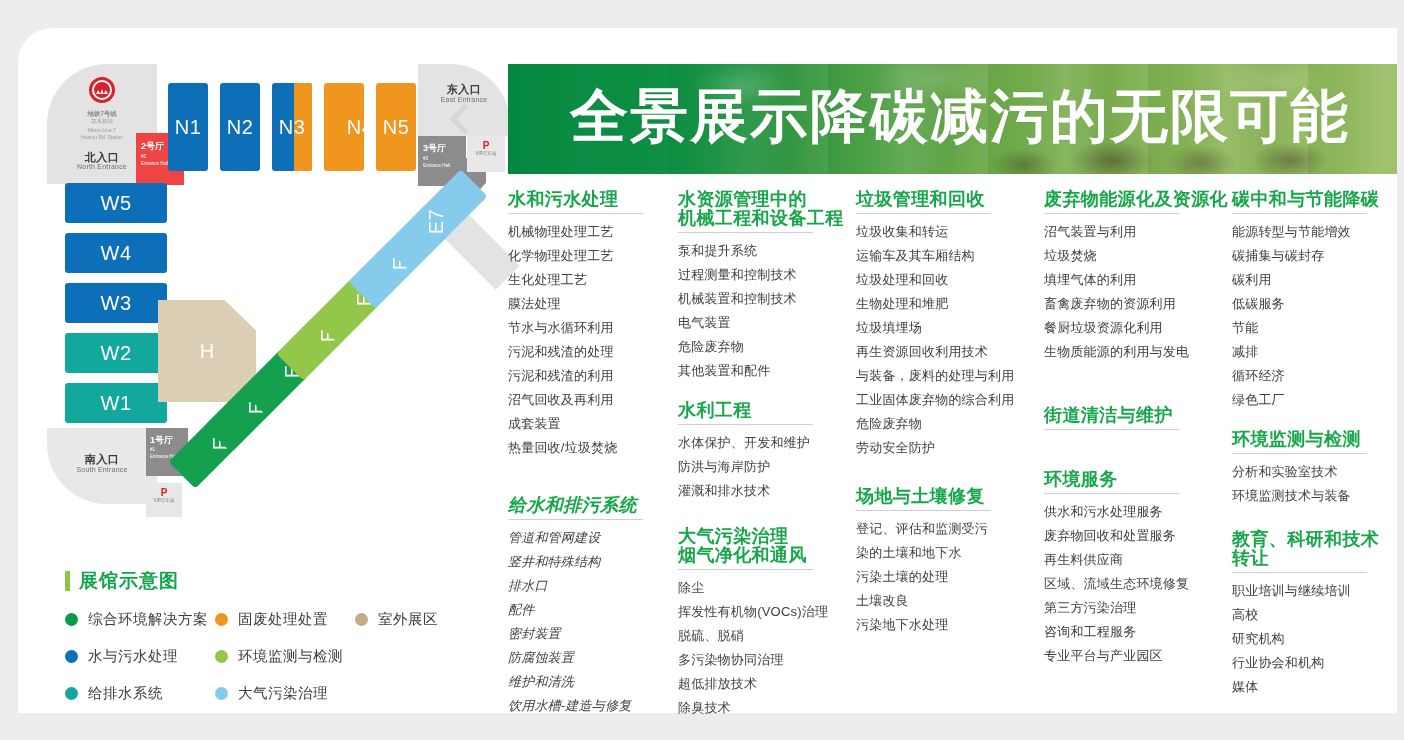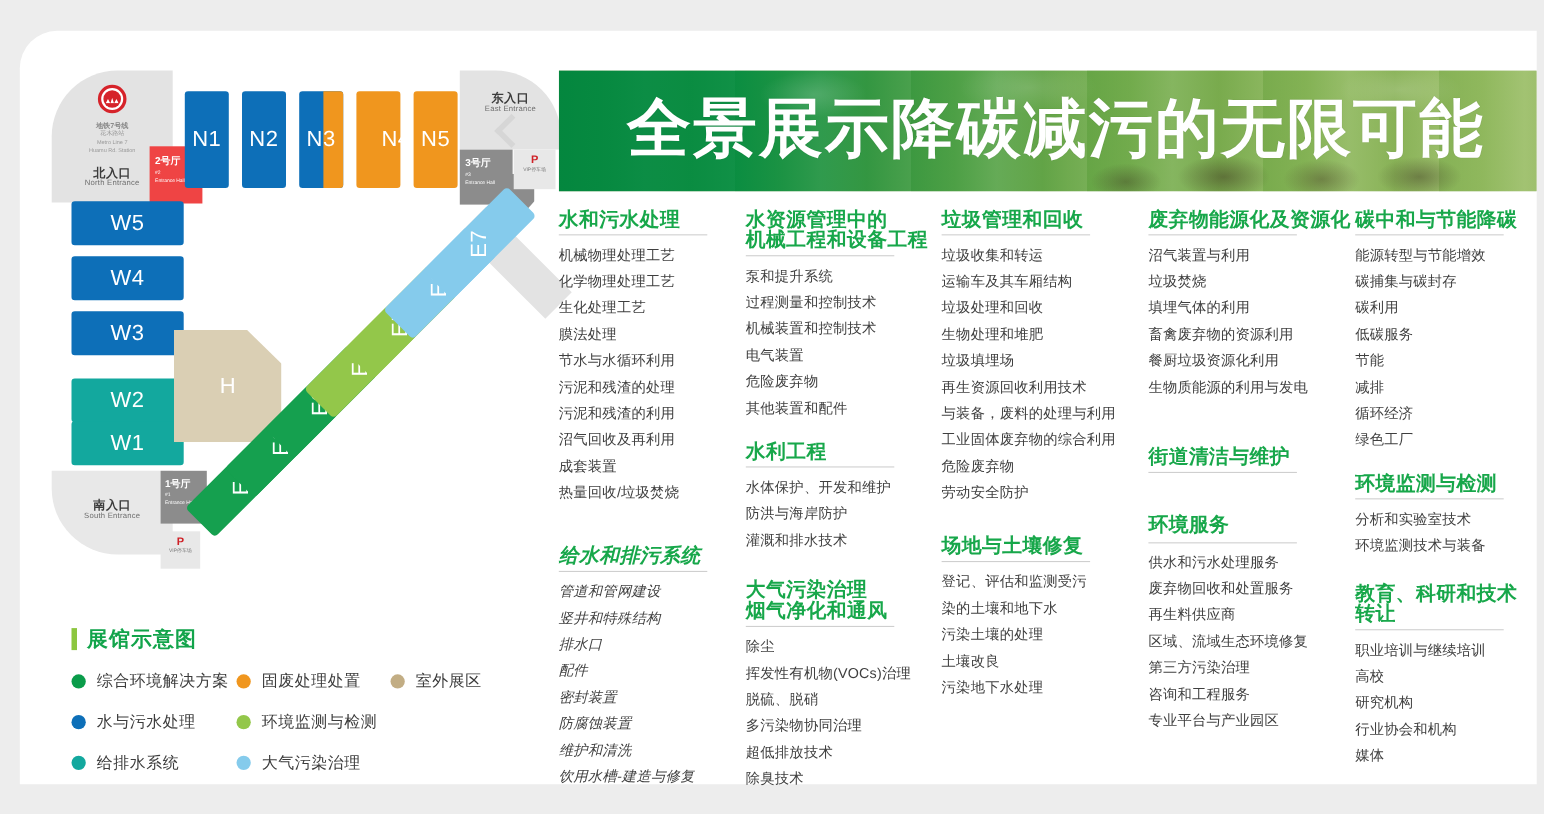--- a/index.html
+++ b/index.html
@@ -245,21 +245,21 @@
 
     <div class="hall whall" style="top:155px; background:#0d6fb8;">
       <span>W5</span>
       </div>
     <div class="hall whall" style="top:205px; background:#0d6fb8;">
       <span>W4</span>
       </div>
     <div class="hall whall" style="top:255px; background:#0d6fb8;">
       <span>W3</span>
       </div>
-    <div class="hall whall" style="top:316px; background:#13a89e;">
+    <div class="hall whall" style="top:305px; background:#13a89e;">
       <span>W2</span>
       </div>
     <div class="hall whall" style="top:355px; background:#13a89e;">
       <span>W1</span>
       </div>
 
     <div class="greyblk" style="left:29px; top:400px; width:110px; height:76px; border-bottom-left-radius:60px; background:#e8e8e8;">
       <div class="lbl-cn" style="position:absolute;left:0;top:24px;width:110px;color:#3b3b3b;">南入口</div>
       <div class="lbl-en" style="position:absolute;left:0;top:38px;width:110px;color:#6e6e6e;">South Entrance</div>
     </div>
@@ -437,21 +437,21 @@
           <div class="item">垃圾焚烧</div>
           <div class="item">填埋气体的利用</div>
           <div class="item">畜禽废弃物的资源利用</div>
           <div class="item">餐厨垃圾资源化利用</div>
           <div class="item">生物质能源的利用与发电</div>
         </div>
         <div class="group" style="margin-bottom: 40px; margin-top: 42px;">
           <div class="group-title">街道清洁与维护</div>
           <div class="group-rule"></div>
         </div>
-        <div class="group" style="margin-bottom: 18px; font-family: Liberation Mono, monospace;">
+        <div class="group" style="margin-bottom: 18px;">
           <div class="group-title">环境服务</div>
           <div class="group-rule"></div>
           <div class="item">供水和污水处理服务</div>
           <div class="item">废弃物回收和处置服务</div>
           <div class="item">再生料供应商</div>
           <div class="item">区域、流域生态环境修复</div>
           <div class="item">第三方污染治理</div>
           <div class="item">咨询和工程服务</div>
           <div class="item">专业平台与产业园区</div>
         </div>

